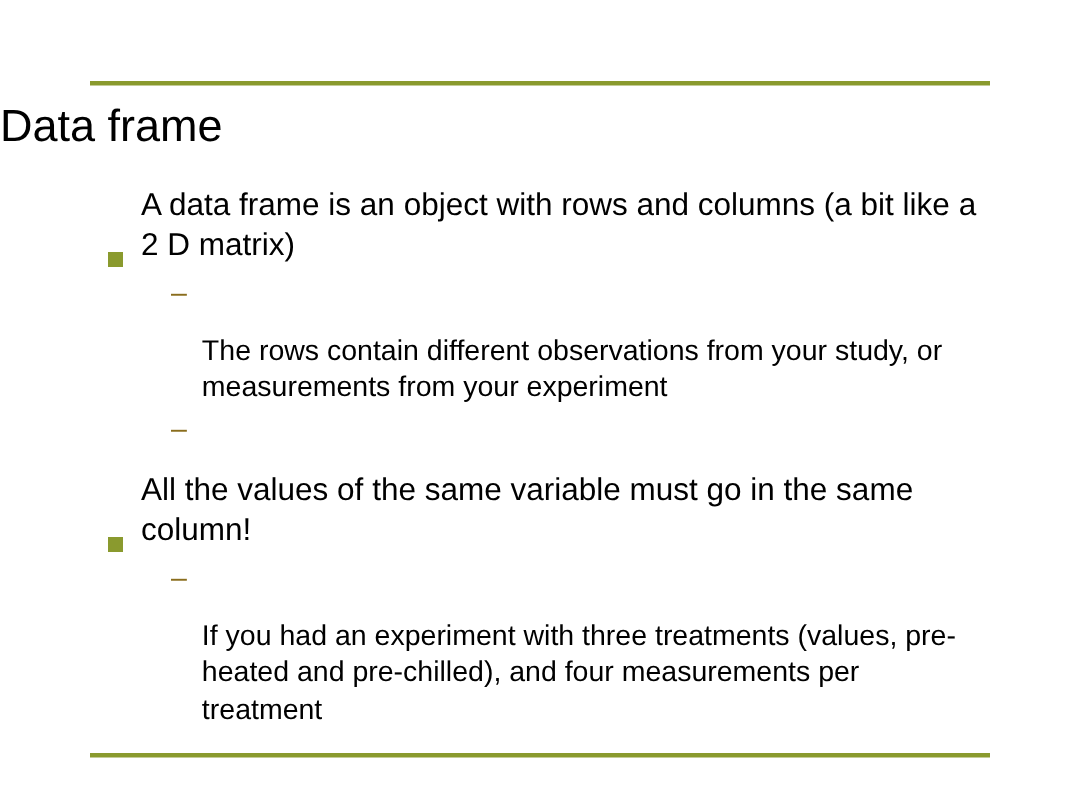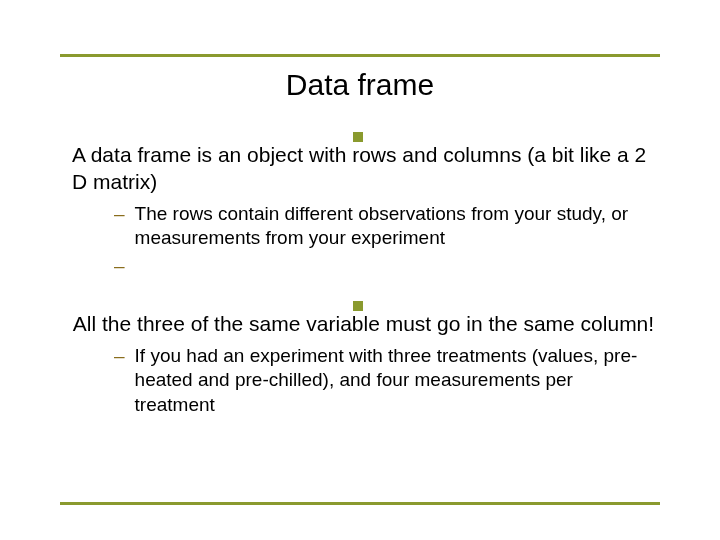--- a/index.html
+++ b/index.html
@@ -25,36 +25,34 @@
     left: 60px;
     right: 60px;
     height: 3px;
     background: #8a9a2e;
   }
   .title {
     position: absolute;
     top: 68px;
     left: 0;
     right: 0;
-    text-align: center;
     font-size: 30px;
     color: #000;
     font-weight: 400;
   }
   .content {
     position: absolute;
     top: 124px;
     left: 72px;
     right: 65px;
   }
   .bullet-row {
     display: flex;
-    align-items: center;
+    align-items: flex-end;
     margin-bottom: 6px;
-    flex-direction: column;
   }
   .square {
     width: 10px;
     height: 10px;
     background: #8a9a2e;
     flex-shrink: 0;
     margin-top: 8px;
     margin-right: 12px;
   }
   .bullet-text {
@@ -76,20 +74,21 @@
     color: #8a6d1d;
     font-size: 19px;
     line-height: 1.3;
     margin-right: 10px;
     flex-shrink: 0;
   }
   .sub-text {
     font-size: 19px;
     line-height: 1.3;
     color: #000;
+    margin-top: 39px;
   }
 </style>
 </head>
 <body>
 
 <div class="rule-top"></div>
 
 <div class="title">Data frame</div>
 
 <div class="content">
@@ -103,21 +102,21 @@
       <div class="dash">–</div>
       <div class="sub-text">The rows contain different observations from your study, or measurements from your experiment</div>
     </div>
     <div class="sub-row">
       <div class="dash">–</div>
     </div>
   </div>
 
   <div class="bullet-row">
     <div class="square"></div>
-    <div class="bullet-text">All the three of the same variable must go in the same column!</div>
+    <div class="bullet-text">All the values of the same variable must go in the same column!</div>
   </div>
   <div class="sub-list">
     <div class="sub-row">
       <div class="dash">–</div>
       <div class="sub-text">If you had an experiment with three treatments (values, pre-heated and pre-chilled), and four measurements per treatment</div>
     </div>
   </div>
 
 </div>
 

